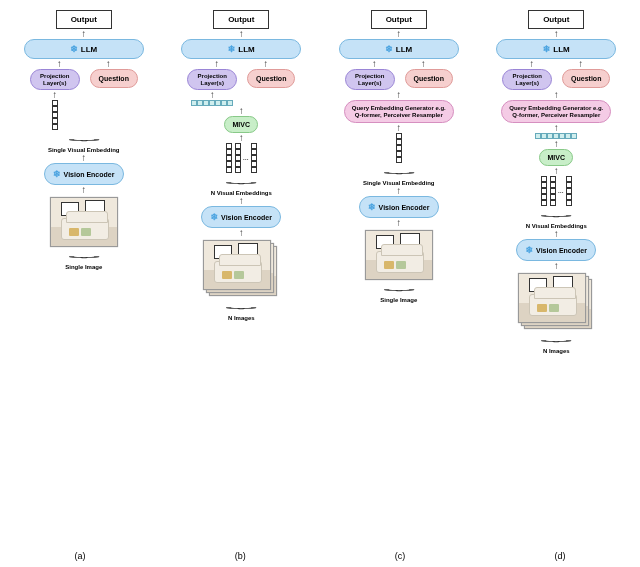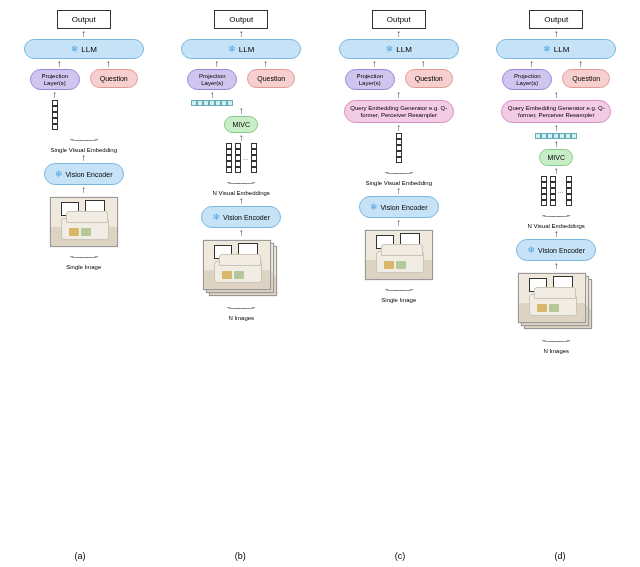--- a/index.html
+++ b/index.html
@@ -1,18 +1,18 @@
 <!DOCTYPE html>
 <html><head>
 <meta charset="utf-8">
 <style>
   * { box-sizing: border-box; margin: 0; padding: 0; }
   body { font-family: Arial, sans-serif; background: #fff; width: 640px; height: 567px; position: relative; }
   .canvas { display: flex; justify-content: space-around; padding: 10px 5px 0 5px; }
-  .col { display: flex; flex-direction: column; align-items: center; width: 155px; }
+  .col { display: flex; flex-direction: column; align-items: center; width: 155px; font-weight: bold; }
   .box-output { border: 1px solid #333; padding: 4px 14px; font-size: 8px; background: #fff; }
   .pill { border-radius: 12px; padding: 4px 0; font-size: 8px; text-align: center; display: flex; align-items: center; justify-content: center; gap: 3px; }
   .pill-llm { background: #c5e2f7; border: 1px solid #7ab8e0; width: 120px; }
   .pill-proj { background: #d0c5ef; border: 1px solid #9a85d6; width: 50px; font-size: 6px; line-height: 1.1; padding: 3px 2px; }
   .pill-quest { background: #f6cfce; border: 1px solid #e09b99; width: 48px; font-size: 7px; padding: 5px 2px; }
   .pill-mivc { background: #c8eec8; border: 1px solid #88c988; width: 34px; font-size: 7px; padding: 4px 2px; }
   .pill-qeg { background: #f4cbe5; border: 1px solid #d68fc0; width: 110px; font-size: 6px; line-height: 1.1; padding: 4px 4px; }
   .pill-venc { background: #c5e2f7; border: 1px solid #7ab8e0; width: 80px; font-size: 7px; padding: 5px 2px; }
   .snow { font-size: 9px; color: #4aa3e0; }
   .arrow { font-size: 10px; color: #333; line-height: 0.8; margin: 1px 0; }

